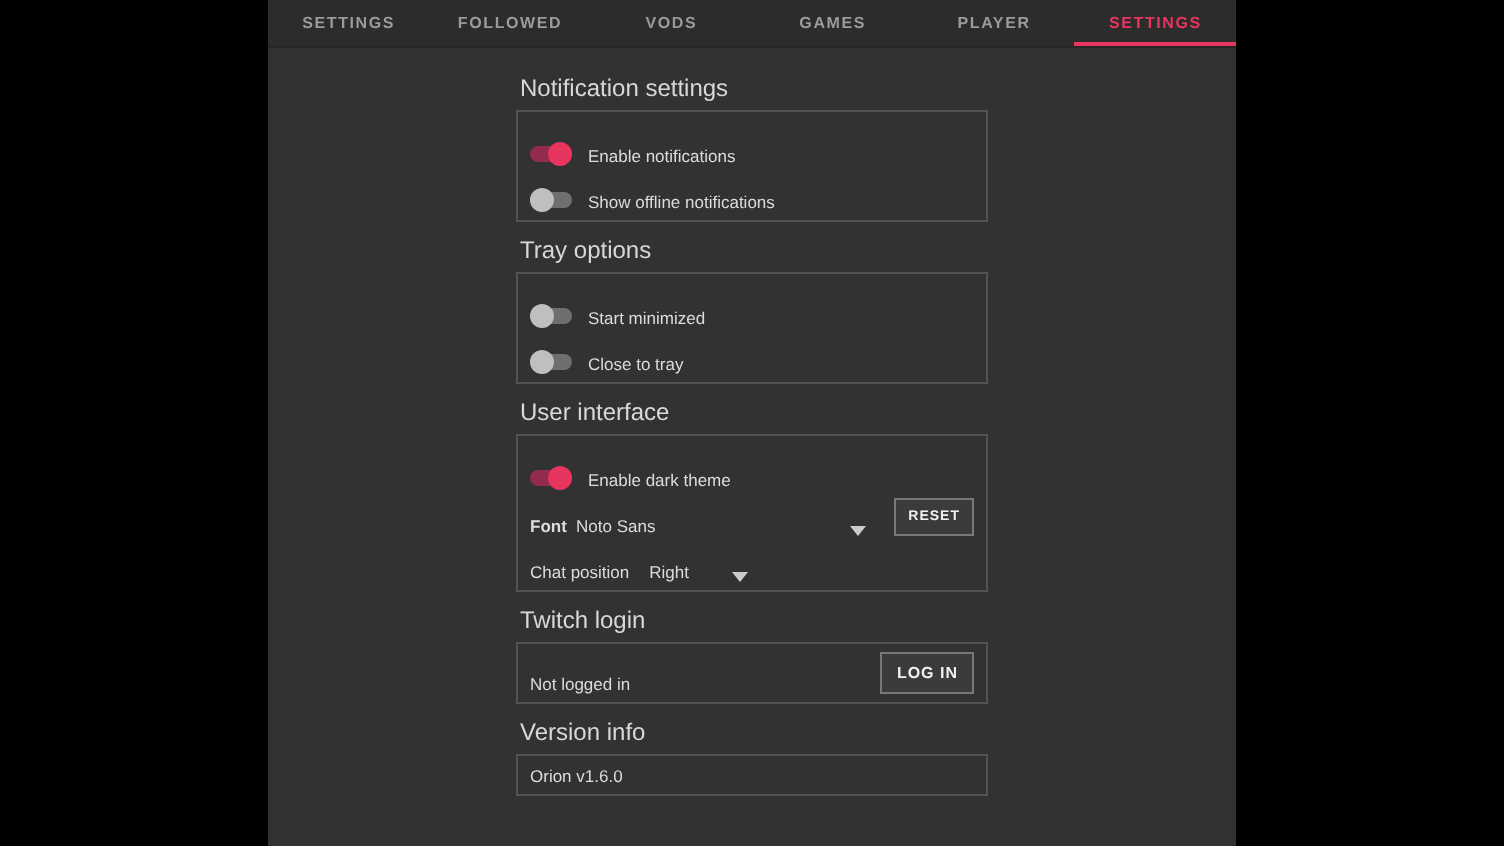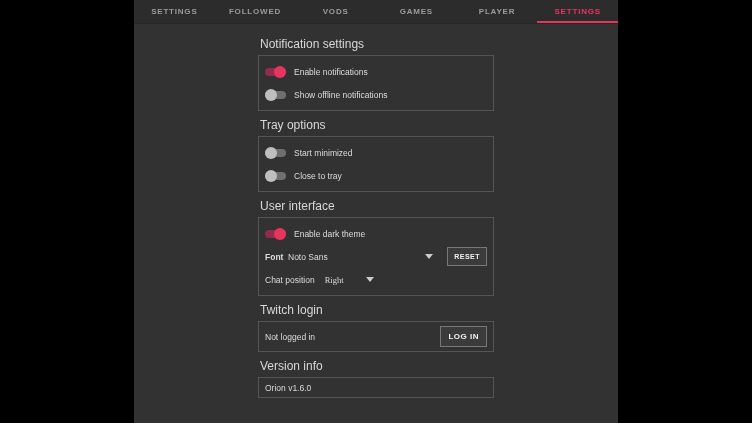--- a/index.html
+++ b/index.html
@@ -39,21 +39,21 @@
   .section-title {
     font-size: 12px; color: #d8d8d8;
     margin: 7px 0 4px 2px;
   }
   .box {
     border: 1px solid #545454;
     padding: 4px 6px;
   }
 
   .row {
-    display: flex; align-items: center;
+    display: flex; align-items: flex-end;
     height: 23px;
     font-size: 8.5px; color: #dcdcdc;
   }
 
   
   .toggle {
     position: relative; width: 21px; height: 12px;
     margin-right: 8px; flex: none; cursor: pointer;
   }
   .toggle .track {
@@ -90,21 +90,21 @@
     padding: 5px 6px;
     cursor: pointer;
   }
   .btn.login { font-size: 8px; padding: 5px 7px; }
 
   
   .row.font-row .lbl { width: 23px; flex: none; font-weight: bold; }
   .row.font-row .dd-value { flex: 1; }
   .row.font-row .dd-arrow { margin-right: 14px; }
   .row.chat-row .lbl { margin-right: 10px; }
-  .row.chat-row .dd-value { margin-right: 22px; font-family: Liberation Serif, serif; }
+  .row.chat-row .dd-value { margin-right: 22px; }
   .row.login-row { height: 21px; }
   .row.login-row .status { flex: 1; }
   .row.version-row { height: 11px; }
 </style>
 </head>
 <body>
 
 <div class="stage">
   <div class="app-window">
 

